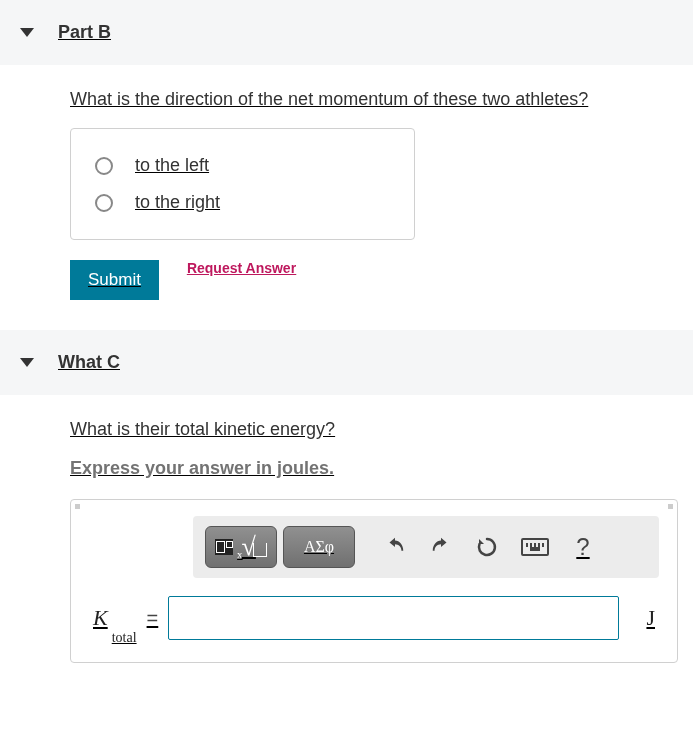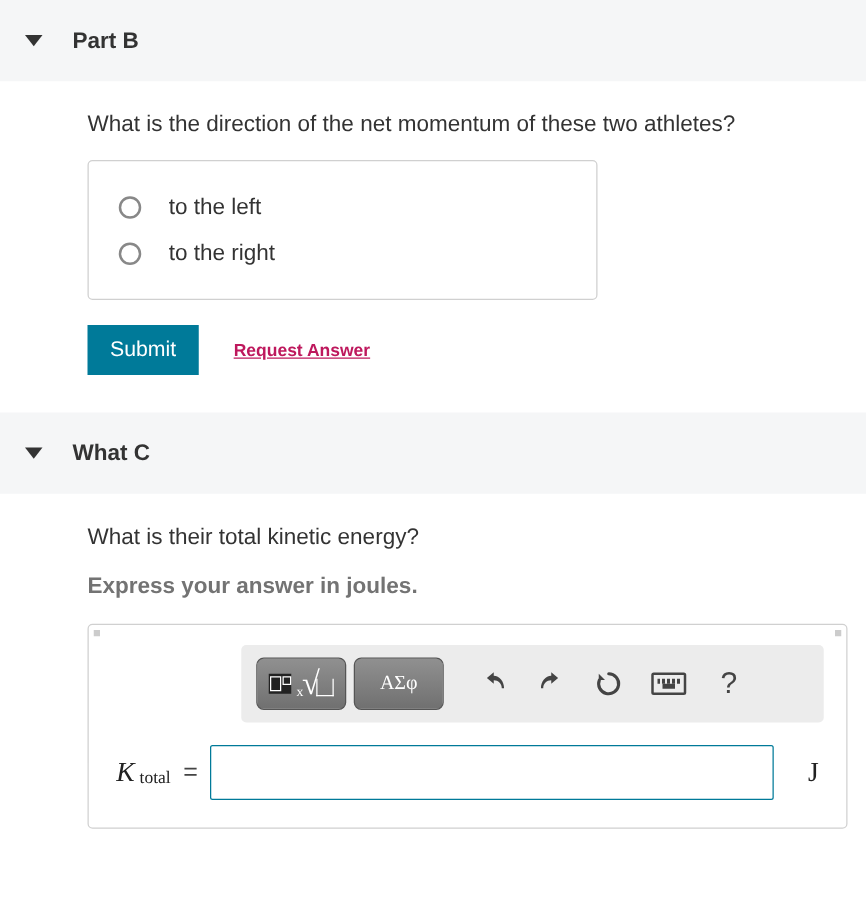--- a/index.html
+++ b/index.html
@@ -5,20 +5,21 @@
   * { box-sizing: border-box; }
   body {
     margin: 0;
     padding: 0;
     font-family: Arial, Helvetica, sans-serif;
     background: #fff;
     width: 693px;
   }
   .part {
     margin-bottom: 6px;
+    text-decoration: underline;
   }
   .part-header {
     background: #f5f6f7;
     padding: 22px 20px;
     display: flex;
     align-items: center;
   }
   .triangle {
     width: 0;
     height: 0;
@@ -37,21 +38,21 @@
   }
   .question {
     font-size: 18px;
     color: #333;
     margin-bottom: 18px;
   }
   .options-box {
     border: 1px solid #d0d0d0;
     border-radius: 4px;
     padding: 18px 24px;
-    width: 408px;
+    width: 345px;
     margin-bottom: 20px;
   }
   .option-row {
     display: flex;
     align-items: center;
     padding: 8px 0;
   }
   .radio {
     width: 18px;
     height: 18px;
@@ -59,21 +60,20 @@
     border-radius: 50%;
     margin-right: 22px;
     flex-shrink: 0;
   }
   .option-label {
     font-size: 18px;
     color: #333;
   }
   .actions {
     display: flex;
-    align-items: center;
   }
   .submit-btn {
     background: #007a99;
     color: #fff;
     border: none;
     padding: 10px 18px;
     font-size: 17px;
     font-weight: 500;
     margin-right: 28px;
   }
@@ -148,21 +148,21 @@
     font-style: italic;
     font-size: 22px;
     color: #222;
     margin-right: 4px;
   }
   .var-sub {
     font-family: 'Times New Roman', serif;
     font-size: 14px;
     color: #222;
     position: relative;
-    top: 5px;
+    top: 20px;
   }
   .equals {
     font-size: 20px;
     color: #444;
     margin: 0 10px;
     font-family: Arial, sans-serif;
   }
   .answer-input {
     flex: 1;
     height: 44px;

